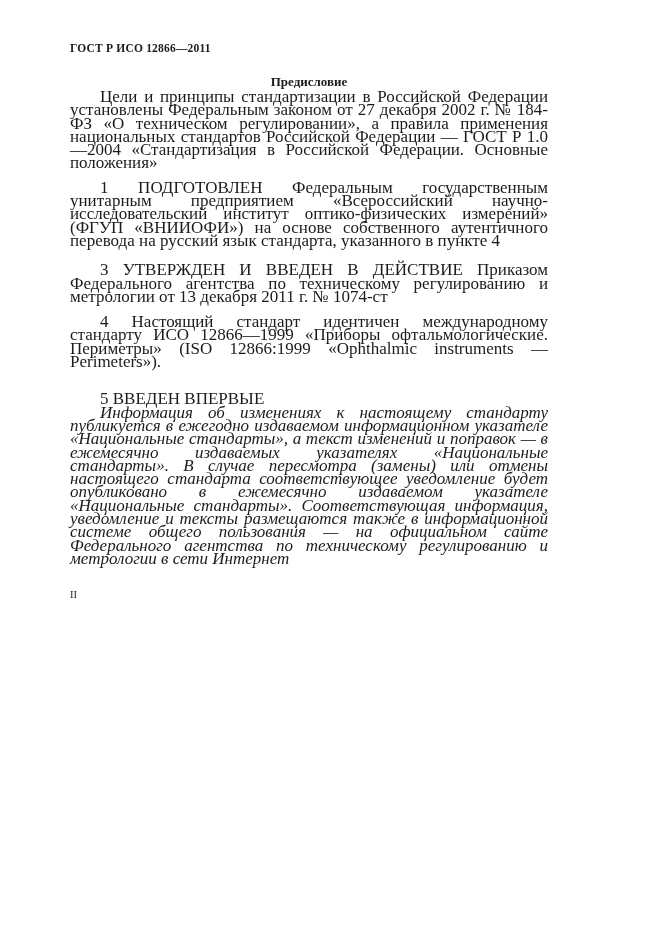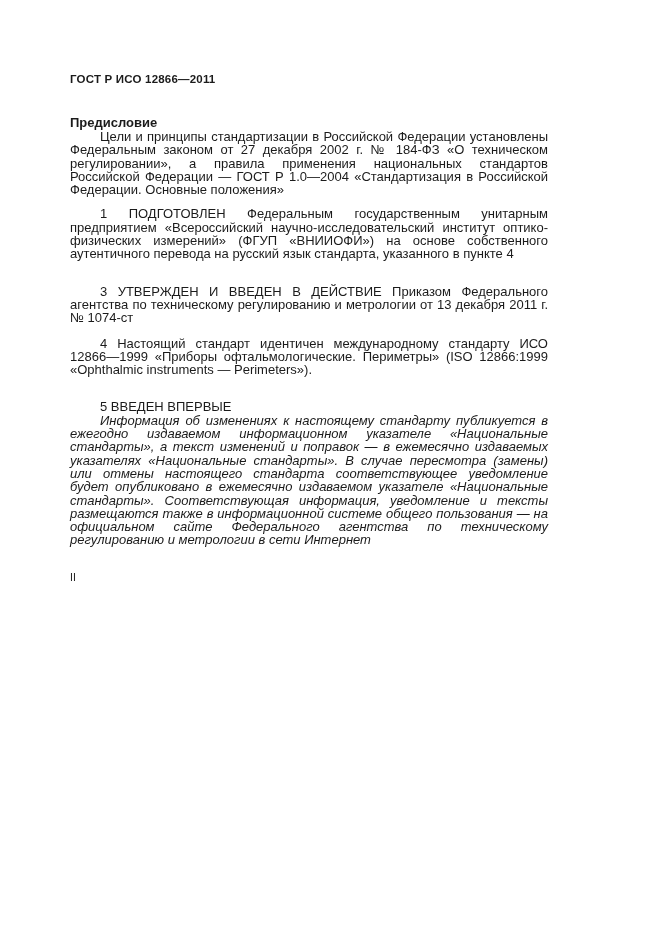--- a/index.html
+++ b/index.html
@@ -7,51 +7,52 @@
     padding: 0;
     background: #ffffff;
   }
   .page {
     position: relative;
     width: 589px;
     height: 936px;
     box-sizing: border-box;
     background: #ffffff;
     color: #1b1b1b;
-    font-family: Liberation Sans, sans-serif;
-    padding: 73px 41px 0 70px;
+    font-family: Liberation Serif, serif;
+    padding: 42px 41px 0 70px;
     overflow: hidden;
   }
   .doc-header {
     font-size: 11.5px;
     font-weight: bold;
     letter-spacing: 0.2px;
   }
   .doc-title {
-    margin: 30px 0 0 0;
+    margin: 20px 0 0 0;
+    text-align: center;
     font-size: 13px;
     font-weight: bold;
   }
   p.body {
     margin: 0;
-    font-size: 13px;
+    font-size: 17px;
     line-height: 13.3px;
     text-align: justify;
     text-indent: 30px;
   }
   .intro { margin-top: 13px; }
   .section-heading {
     margin-top: 11px;
     font-size: 11px;
     font-weight: bold;
     text-indent: 30px;
   }
   .item-1 { margin-top: 11px; }
   .item-2 { margin-top: 13px; }
-  .item-3 { margin-top: 24px; }
+  .item-3 { margin-top: 16px; }
   .item-4 { margin-top: 12px; }
   .item-5 { margin-top: 24px; }
   .note {
     margin-top: 25px;
     font-style: italic;
   }
   .copyright {
     margin-top: 176px;
     font-size: 11px;
     text-align: right;

